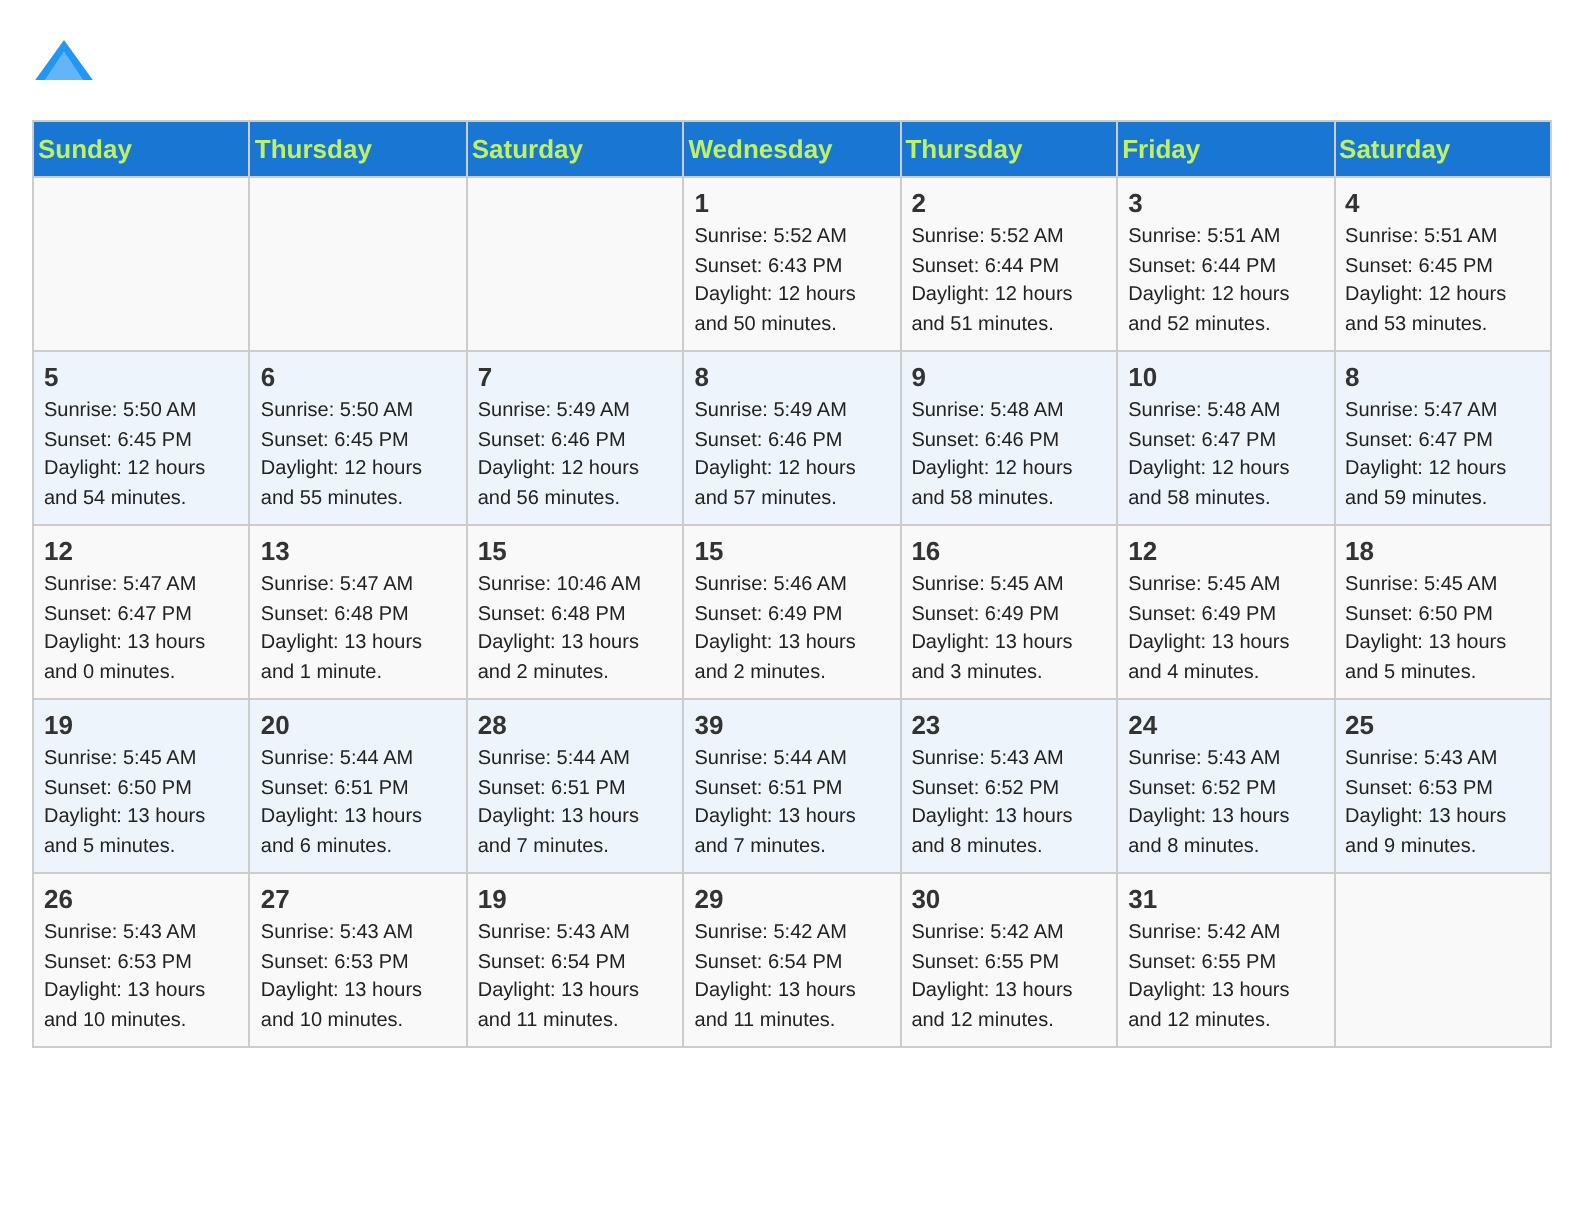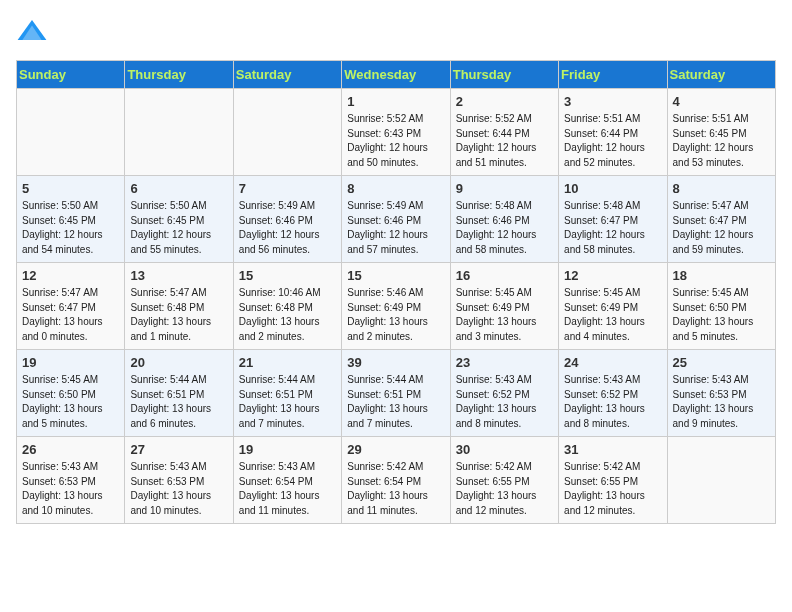--- a/index.html
+++ b/index.html
@@ -262,21 +262,21 @@
 and 5 minutes.</div>
         </td>
         <td>
           <div class="day-number">20</div>
           <div class="day-info">Sunrise: 5:44 AM
 Sunset: 6:51 PM
 Daylight: 13 hours
 and 6 minutes.</div>
         </td>
         <td>
-          <div class="day-number">21</div>
+          <div class="day-number">28</div>
           <div class="day-info">Sunrise: 5:44 AM
 Sunset: 6:51 PM
 Daylight: 13 hours
 and 7 minutes.</div>
         </td>
         <td>
           <div class="day-number">39</div>
           <div class="day-info">Sunrise: 5:44 AM
 Sunset: 6:51 PM
 Daylight: 13 hours

